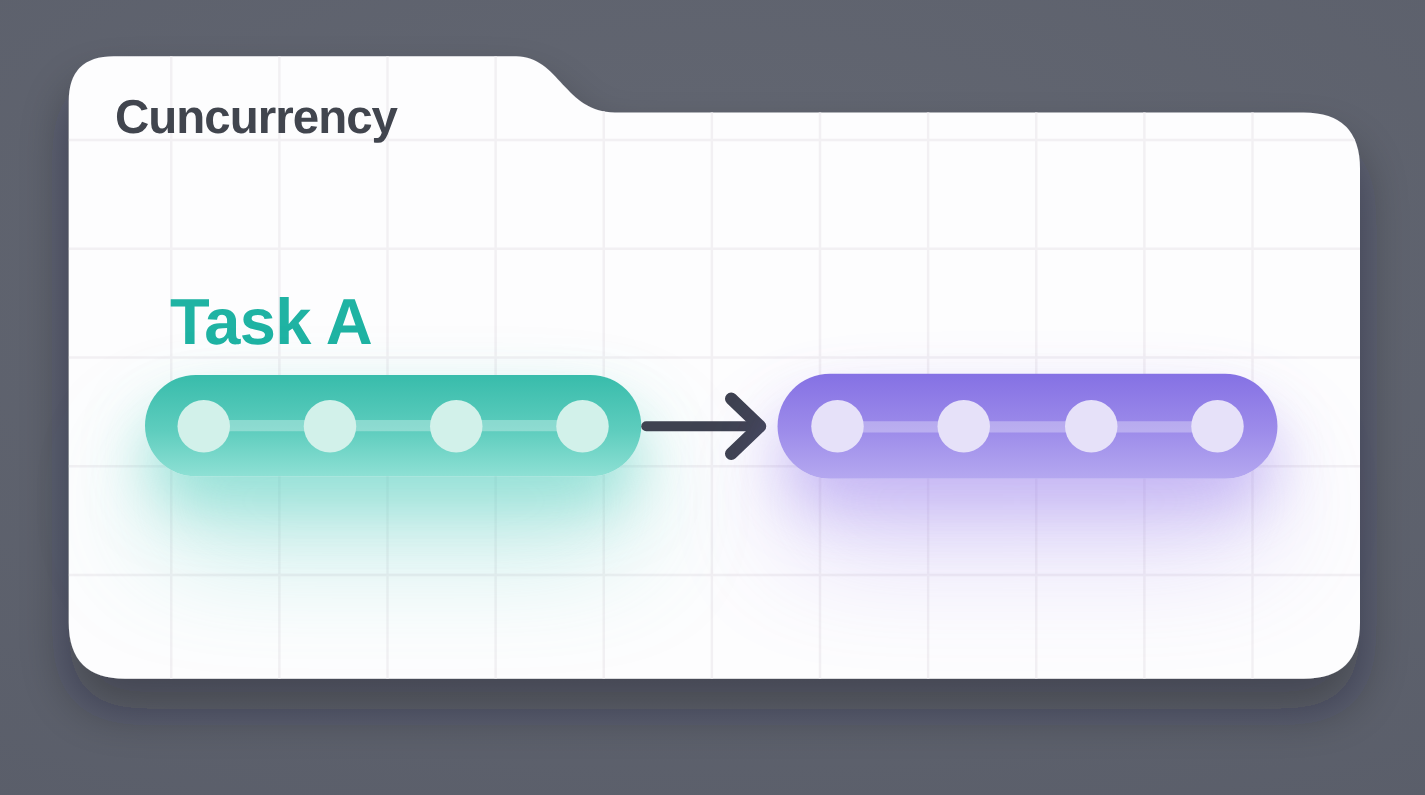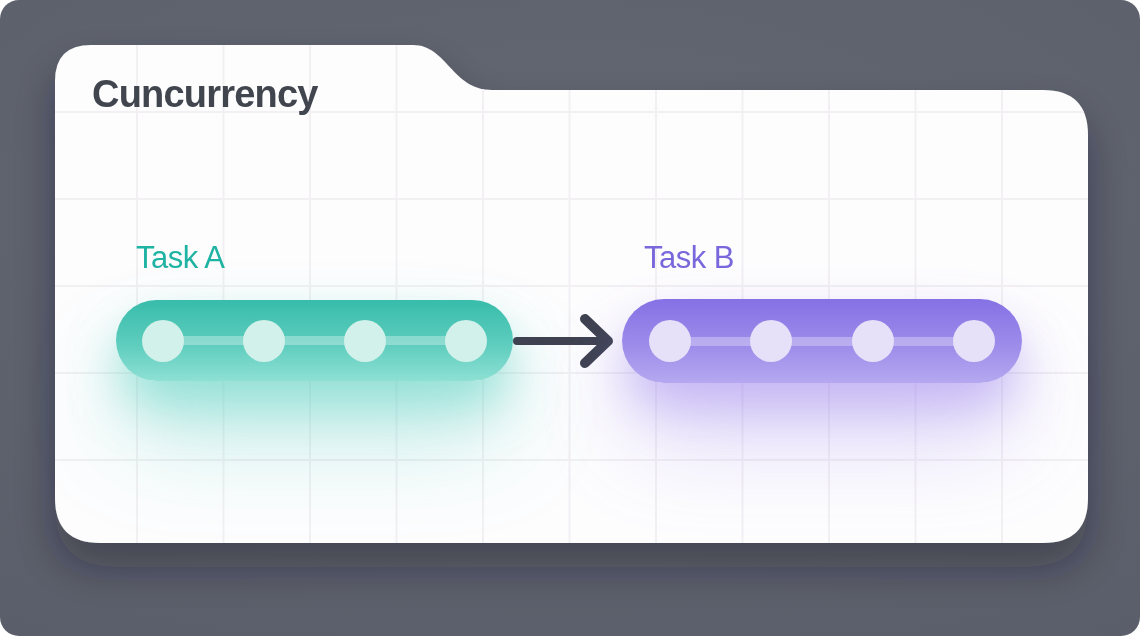--- a/index.html
+++ b/index.html
@@ -4,33 +4,32 @@
 <style>
   html,body{margin:0;padding:0;}
   body{
     width:1140px;height:636px;overflow:hidden;
     font-family:"Liberation Sans","DejaVu Sans",sans-serif;
     -webkit-font-smoothing:antialiased;
   }
   .stage{
     position:relative;width:1140px;height:636px;
     background:radial-gradient(ellipse 130% 110% at 50% 32%, var(--bg_light) 0%, var(--bg_dark) 100%);
-    border-radius:19px;
   }
   .card-svg{position:absolute;left:0;top:0;}
   .overlay{position:absolute;left:0;top:0;width:1140px;height:636px;}
 
   .title{
     position:absolute;left:92px;top:71px;
     font-size:38px;line-height:47px;font-weight:bold;
     letter-spacing:-0.8px;color:var(--title);
   }
   .task-label{
     position:absolute;top:236px;
-    font-size:31px;line-height:44px;font-weight:normal;
+    font-size:52px;line-height:44px;font-weight:bold;
     letter-spacing:-0.5px;
   }
   .task-label.a{left:136px;color:var(--taskA_label);}
   .task-label.b{left:644px;color:var(--taskB_label);}
 
   .pill{
     position:absolute;
     display:flex;align-items:center;justify-content:space-between;
   }
   .pill.a{
@@ -79,21 +78,20 @@
     </g>
   </svg>
 
   <div class="overlay">
 
     <div class="title">
       <div>Cuncurrency</div>
     </div>
 
     <div class="task-label a">Task A</div>
-    <div class="task-label b">Task B</div>
 
     <div class="pill a">
       <div class="track"></div>
       <div class="dot"></div>
       <div class="dot"></div>
       <div class="dot"></div>
       <div class="dot"></div>
     </div>
 
     <svg class="arrow-svg" width="115" height="70" viewBox="0 0 115 70" aria-hidden="true">

